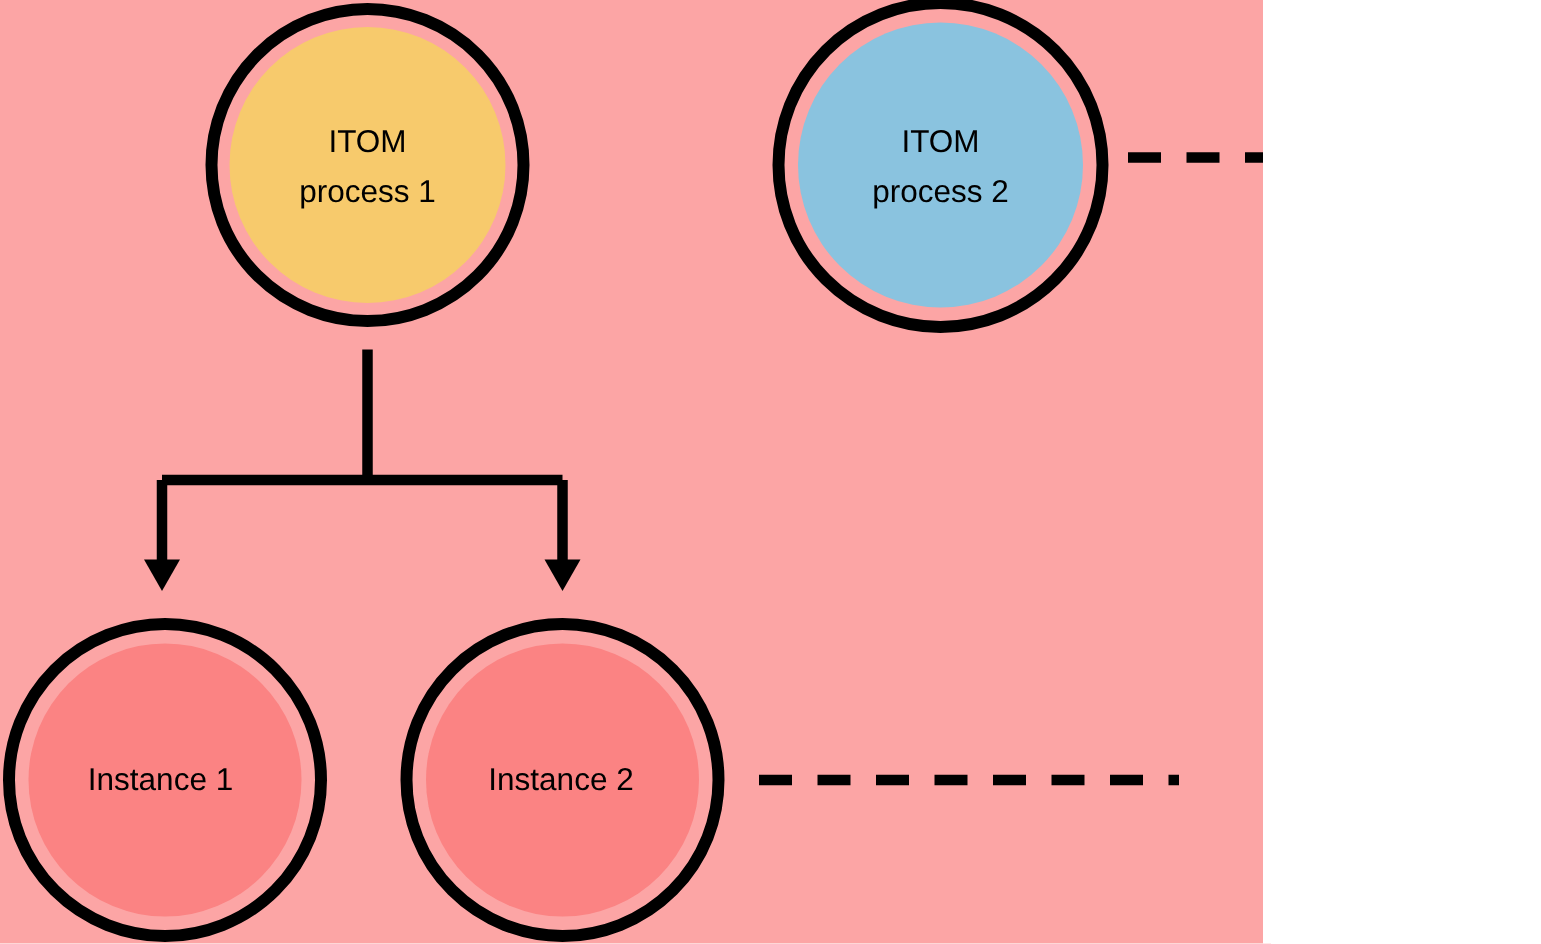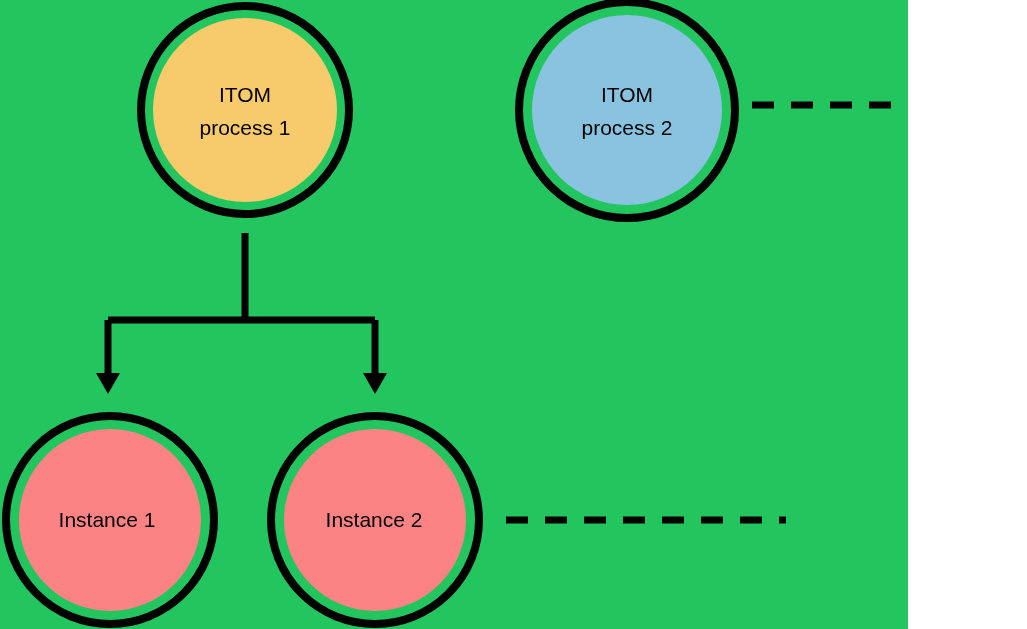--- a/index.html
+++ b/index.html
@@ -5,23 +5,23 @@
   html, body {
     margin: 0;
     padding: 0;
     background: #ffffff;
   }
   body {
     font-family: "Liberation Sans", sans-serif;
   }
   #canvas {
     position: relative;
-    width: 908px;
+    width: 842px;
     height: 629px;
-    background: #22c55e;
+    background: #fca5a5;
     overflow: hidden;
   }
   #diagram-svg {
     position: absolute;
     top: 0;
     left: 0;
     width: 1027px;
     height: 629px;
   }
   .node-label {

